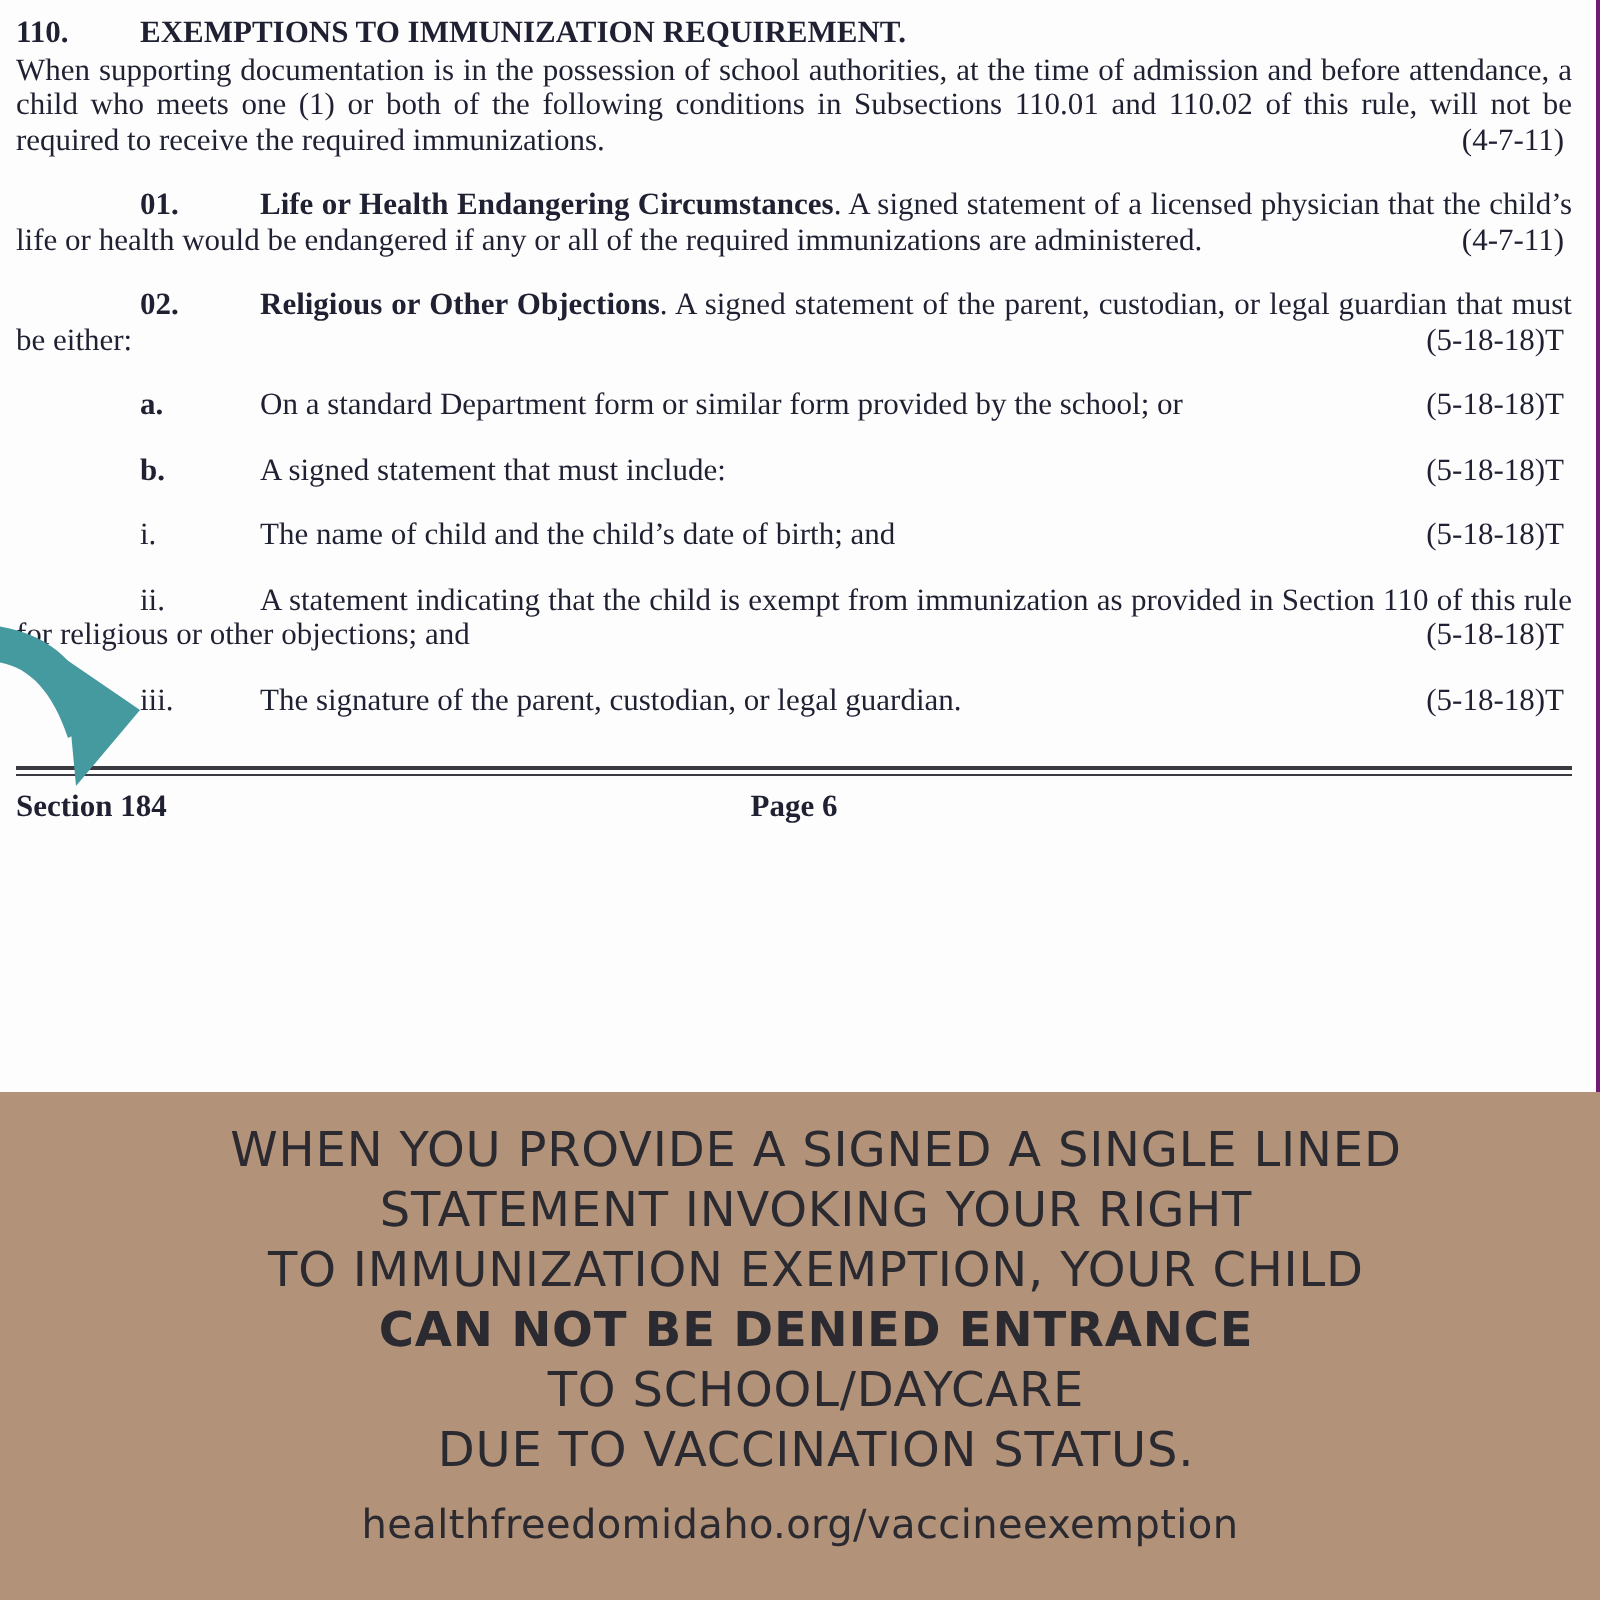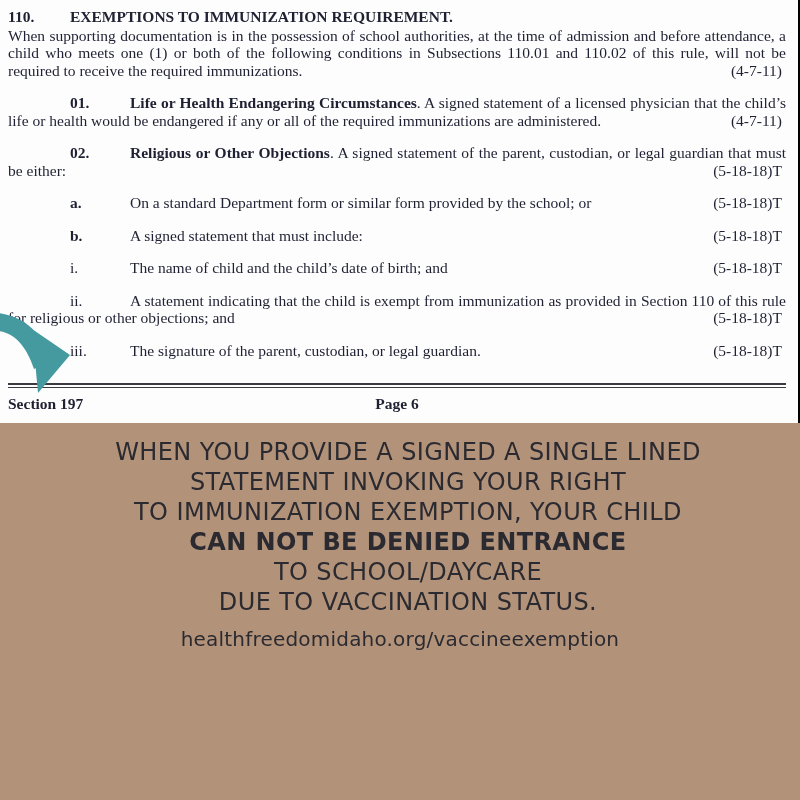--- a/index.html
+++ b/index.html
@@ -19,22 +19,22 @@
 
   
   .banner-top{
     height:127px;box-sizing:border-box;padding-top:25px;
     text-align:center;color:var(--ink);
     font-size:26px;line-height:39px;letter-spacing:0.2px;
   }
 
   
   .doc{
-    position:relative;height:423px;box-sizing:border-box;
-    background:#fdfdfd;border-right:2px solid #000000;
+    position:relative;height:546px;box-sizing:border-box;
+    background:#fdfdfd;border-right:2px solid #701a75;
     padding:6px 12px 0 8px;
     font-family:"Liberation Serif",serif;
     font-size:15.5px;line-height:17.5px;color:var(--doc-ink);
     text-align:justify;
   }
   .bold{font-weight:bold;}
   .doc-heading{margin-top:2px;font-weight:bold;}
   .doc-heading .doc-label{width:62px;}
   .doc-label{display:inline-block;width:60px;text-indent:0;}
   .doc-para{position:relative;margin:0;}
@@ -83,21 +83,21 @@
         <p class="doc-para doc-item"><span class="doc-label bold">02.</span><span class="bold">Religious or Other Objections</span>. A signed statement of the parent, custodian, or legal guardian that must be either:<span class="doc-date">(5-18-18)T</span></p>
         <p class="doc-para doc-item"><span class="doc-label bold">a.</span>On a standard Department form or similar form provided by the school; or<span class="doc-date">(5-18-18)T</span></p>
         <p class="doc-para doc-item"><span class="doc-label bold">b.</span>A signed statement that must include:<span class="doc-date">(5-18-18)T</span></p>
         <p class="doc-para doc-item"><span class="doc-label">i.</span>The name of child and the child’s date of birth; and<span class="doc-date">(5-18-18)T</span></p>
         <p class="doc-para doc-item"><span class="doc-label">ii.</span>A statement indicating that the child is exempt from immunization as provided in Section 110 of this rule for religious or other objections; and<span class="doc-date">(5-18-18)T</span></p>
         <p class="doc-para doc-item"><span class="doc-label">iii.</span>The signature of the parent, custodian, or legal guardian.<span class="doc-date">(5-18-18)T</span></p>
       </div>
 
     <div class="doc-rule"></div>
     <div class="doc-footer">
-      <span>Section 197</span>
+      <span>Section 184</span>
       <span class="page">Page 6</span>
     </div>
   </div>
 
   <div class="arrow-wrap">
     <svg width="170" height="110" viewBox="0 0 170 110" xmlns="http://www.w3.org/2000/svg" aria-hidden="true">
       <path d="M-2,18 C26,22 42,38 50,66 L34,74 C26,50 14,38 -2,36 Z" fill="var(--teal)"></path>
       <path d="M32,34 L70,60 L38,98 Z" fill="var(--teal)"></path>
     </svg>
   </div>

